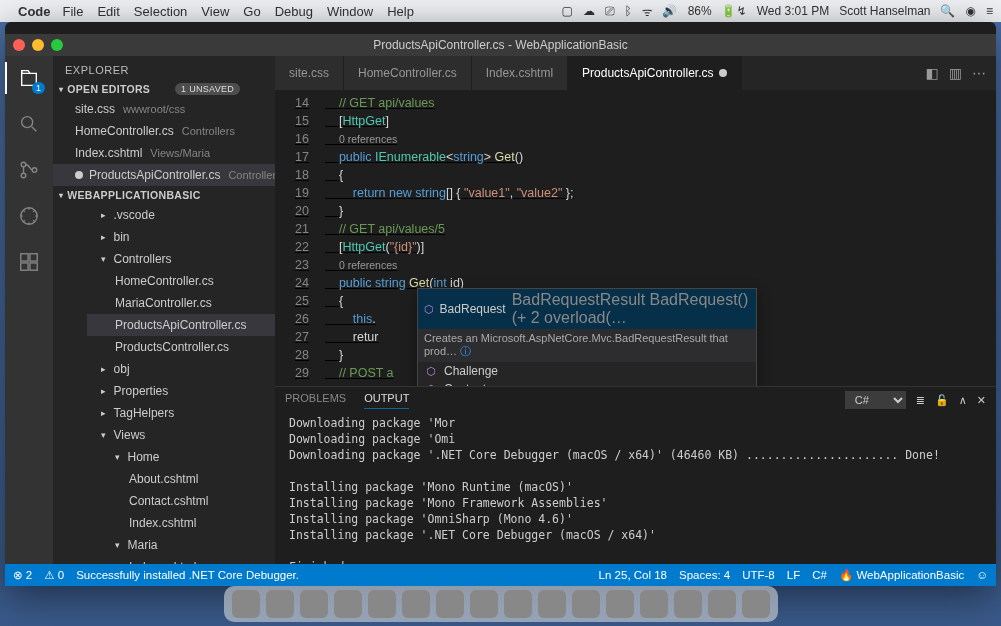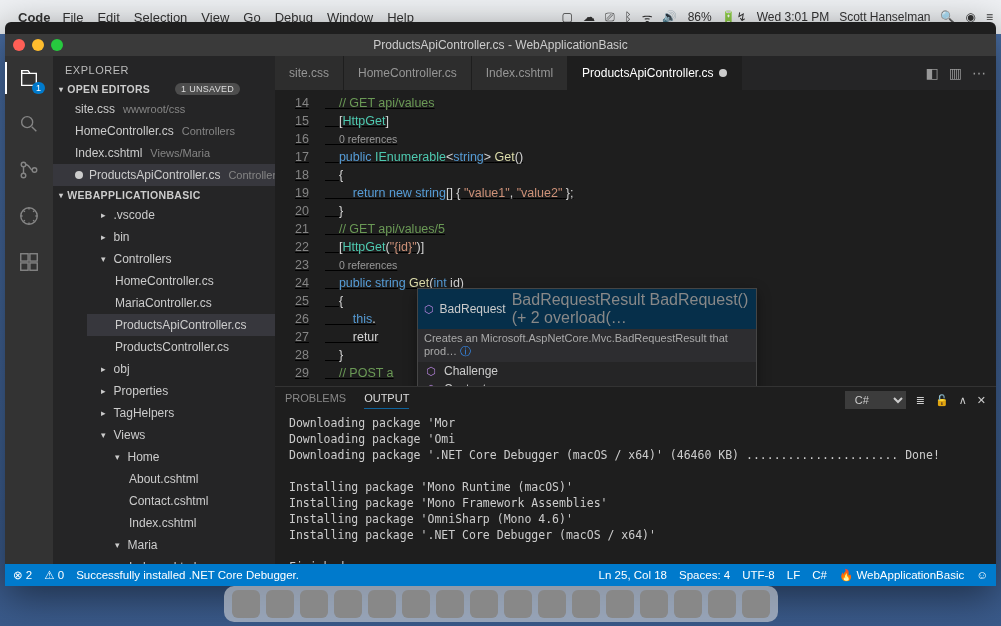--- a/index.html
+++ b/index.html
@@ -1,19 +1,19 @@
 <!DOCTYPE html>
 <html><head>
 <meta charset="utf-8">
 <style>
 * { margin: 0; padding: 0; box-sizing: border-box; font-family: -apple-system, "Helvetica Neue", Arial, sans-serif; }
 body { background: linear-gradient(180deg, #4a6fa5 0%, #3a5a8a 100%); width: 1001px; height: 626px; overflow: hidden; position: relative; }
 
 
-.mac-menubar { height: 34px; background: rgba(248,248,248,0.95); display: flex; align-items: center; padding: 0 8px; font-size: 13px; color: #333; }
+.mac-menubar { height: 22px; background: rgba(248,248,248,0.95); display: flex; align-items: center; padding: 0 8px; font-size: 13px; color: #333; }
 .mac-menubar .apple { font-size: 14px; margin-right: 10px; }
 .mac-menubar .app-name { font-weight: 600; margin-right: 12px; }
 .mac-menubar .menu-item { margin-right: 14px; }
 .mac-menubar .spacer { flex: 1; }
 .mac-menubar .status { display: flex; align-items: center; gap: 10px; font-size: 12px; }
 .mac-menubar .status span { white-space: nowrap; }
 
 
 .window { position: absolute; top: 22px; left: 5px; right: 5px; bottom: 40px; background: #1e1e1e; border-radius: 6px 6px 0 0; overflow: hidden; display: flex; flex-direction: column; box-shadow: 0 10px 40px rgba(0,0,0,0.5); }
 .titlebar { height: 22px; background: #3a3a3a; display: flex; align-items: center; justify-content: center; position: relative; font-size: 12px; color: #ccc; margin-top: 12px; }

